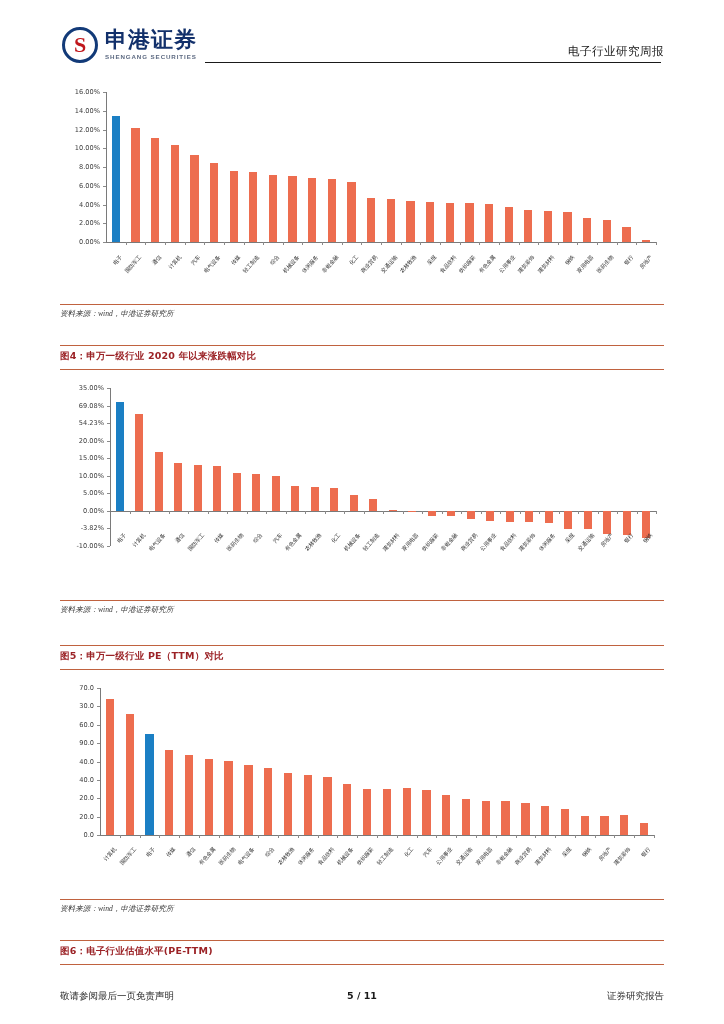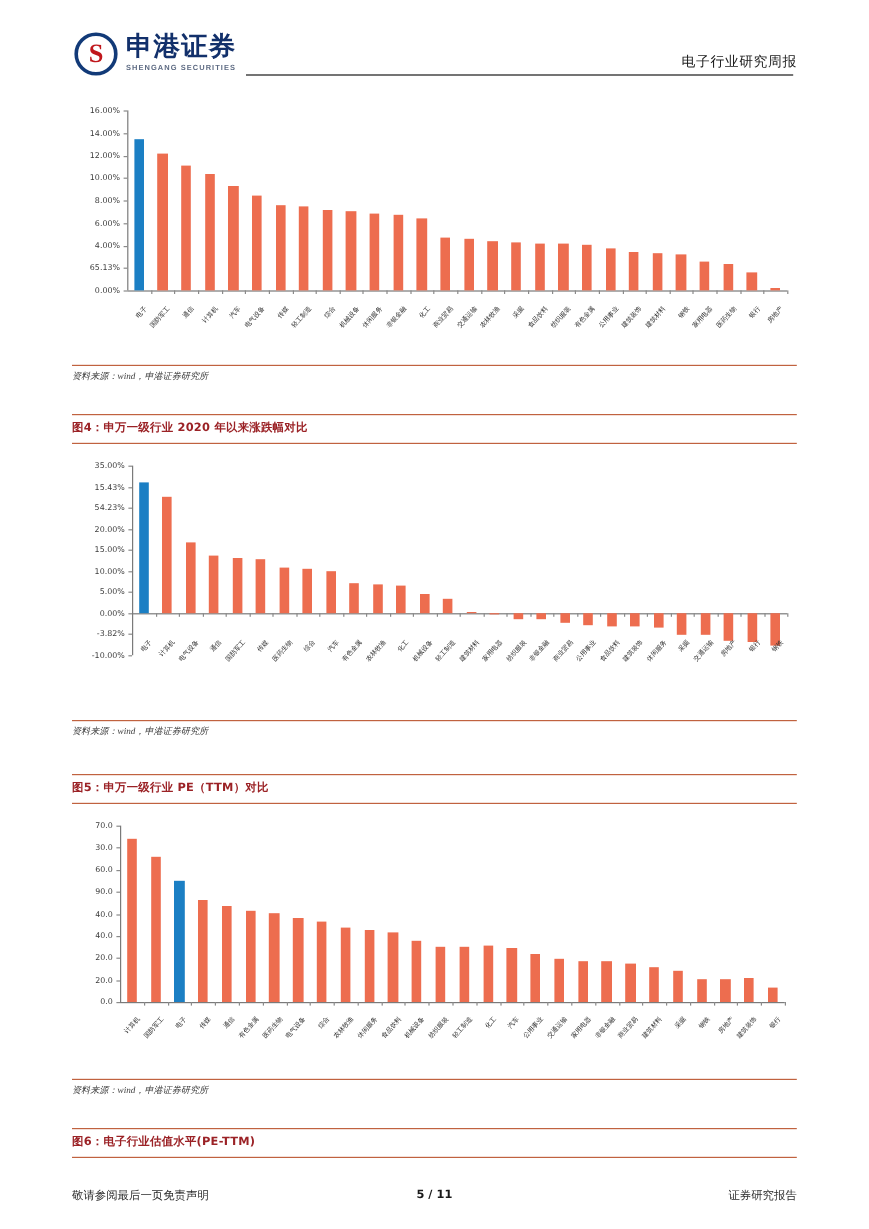--- a/index.html
+++ b/index.html
@@ -147,21 +147,21 @@
     </div>
   </div>
   <div class="header-rule"></div>
   <div class="header-title">电子行业研究周报</div>
 </div>
 
 <div class="chart-block" id="chart3" style="left:60px; top:84px; width:604px; height:216px;">
   <div class="chart-inner">
       <div class="ytick" style="top: 158px; right: 564px;">0.00%</div>
       <div class="ytick-mark" style="left: 43px; top: 158px;"></div>
-      <div class="ytick" style="top: 139.25px; right: 564px;">65.13%</div>
+      <div class="ytick" style="top: 139.25px; right: 564px;">2.00%</div>
       <div class="ytick-mark" style="left: 43px; top: 139.25px;"></div>
       <div class="ytick" style="top: 120.5px; right: 564px;">4.00%</div>
       <div class="ytick-mark" style="left: 43px; top: 120.5px;"></div>
       <div class="ytick" style="top: 101.75px; right: 564px;">6.00%</div>
       <div class="ytick-mark" style="left: 43px; top: 101.75px;"></div>
       <div class="ytick" style="top: 83px; right: 564px;">8.00%</div>
       <div class="ytick-mark" style="left: 43px; top: 83px;"></div>
       <div class="ytick" style="top: 64.25px; right: 564px;">10.00%</div>
       <div class="ytick-mark" style="left: 43px; top: 64.25px;"></div>
       <div class="ytick" style="top: 45.5px; right: 564px;">12.00%</div>
@@ -276,21 +276,21 @@
       <div class="ytick" style="top: 113.333px; right: 560px;">5.00%</div>
       <div class="ytick-mark" style="left: 47px; top: 113.333px;"></div>
       <div class="ytick" style="top: 95.7778px; right: 560px;">10.00%</div>
       <div class="ytick-mark" style="left: 47px; top: 95.7778px;"></div>
       <div class="ytick" style="top: 78.2222px; right: 560px;">15.00%</div>
       <div class="ytick-mark" style="left: 47px; top: 78.2222px;"></div>
       <div class="ytick" style="top: 60.6667px; right: 560px;">20.00%</div>
       <div class="ytick-mark" style="left: 47px; top: 60.6667px;"></div>
       <div class="ytick" style="top: 43.1111px; right: 560px;">54.23%</div>
       <div class="ytick-mark" style="left: 47px; top: 43.1111px;"></div>
-      <div class="ytick" style="top: 25.5556px; right: 560px;">15.43%</div>
+      <div class="ytick" style="top: 25.5556px; right: 560px;">69.08%</div>
       <div class="ytick-mark" style="left: 47px; top: 25.5556px;"></div>
       <div class="ytick" style="top: 8px; right: 560px;">35.00%</div>
       <div class="ytick-mark" style="left: 47px; top: 8px;"></div>
       <div class="axis-line-v" style="left: 50px; top: 8px; height: 158px;"></div>
       <div class="axis-line-h" style="left: 50px; top: 130.889px; width: 546px;"></div>
       <div class="bar hl" style="left: 55.655px; width: 8.19px; top: 21.6933px; height: 109.196px;"></div>
       <div class="xtick-mark" style="left: 69.5px; top: 130.889px;"></div>
       <div class="xlab" style="left: 62.75px; top: 152px;">电子</div>
       <div class="bar" style="left: 75.155px; width: 8.19px; top: 33.6311px; height: 97.2578px;"></div>
       <div class="xtick-mark" style="left: 89px; top: 130.889px;"></div>

